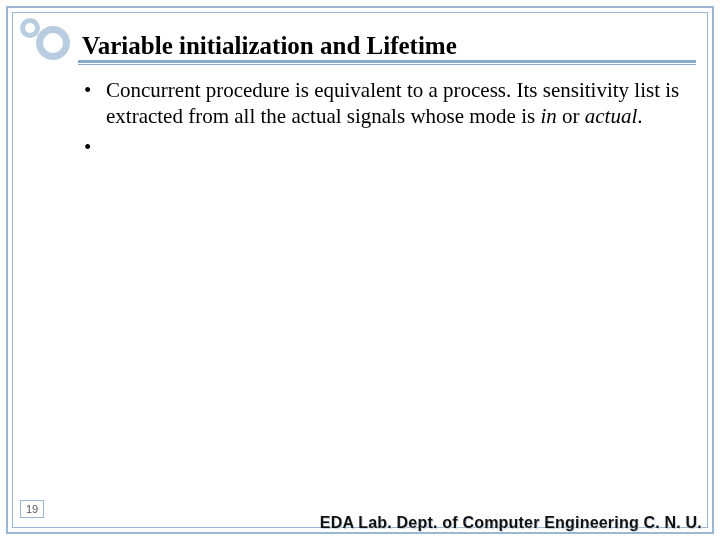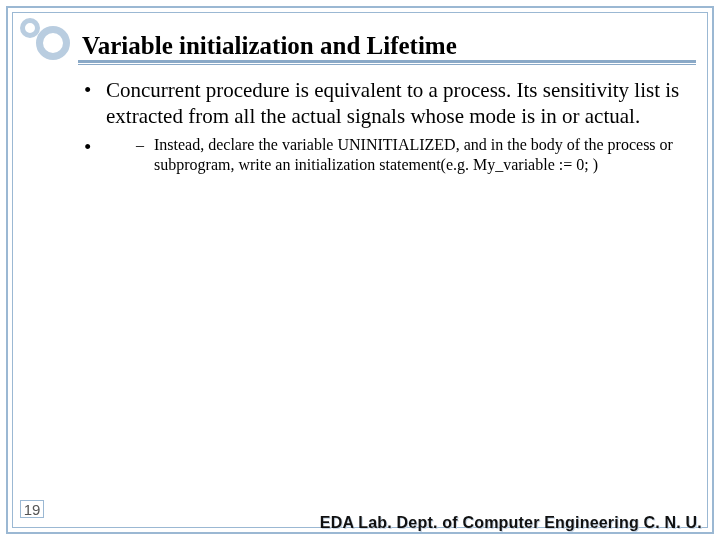--- a/index.html
+++ b/index.html
@@ -94,29 +94,29 @@
     padding-left: 48px;
     font-size: 16px;
     line-height: 1.25;
   }
   ul.sub > li::before {
     content: "–";
     position: absolute;
     left: 30px;
     top: 0;
   }
-  .italic { }
+  .italic { font-style: italic; }
   .page-num {
     position: absolute;
     left: 20px;
     bottom: 22px;
     width: 24px;
     height: 18px;
     border: 1px solid #9bb8d3;
-    font-size: 15px;
+    font-size: 11px;
     font-family: Arial, sans-serif;
     color: #555;
     display: flex;
     align-items: center;
     justify-content: center;
     background: #fff;
   }
   .footer {
     position: absolute;
     right: 18px;
@@ -142,23 +142,20 @@
 
 <div class="title">Variable initialization and Lifetime</div>
 <div class="title-underline"></div>
 
 <div class="content">
   <ul class="main">
     <li>
       <span>Concurrent procedure is equivalent to a process. Its sensitivity list is extracted from all the actual signals whose mode is </span><span class="italic">in</span><span> or </span><span class="italic">actual</span><span>.</span>
     </li>
     <li>
-      <ul class="sub">
-        <li><span>Instead, declare the variable UNINITIALIZED, and in the body of the process or subprogram, write an initialization statement(e.g. My_variable := 0; )</span></li>
-      </ul>
     </li>
   </ul>
 </div>
 
 <div class="page-num">
     <span>19</span>
   </div>
 <div class="footer">EDA Lab. Dept. of Computer Engineering C. N. U.</div>
 
 </body></html>

